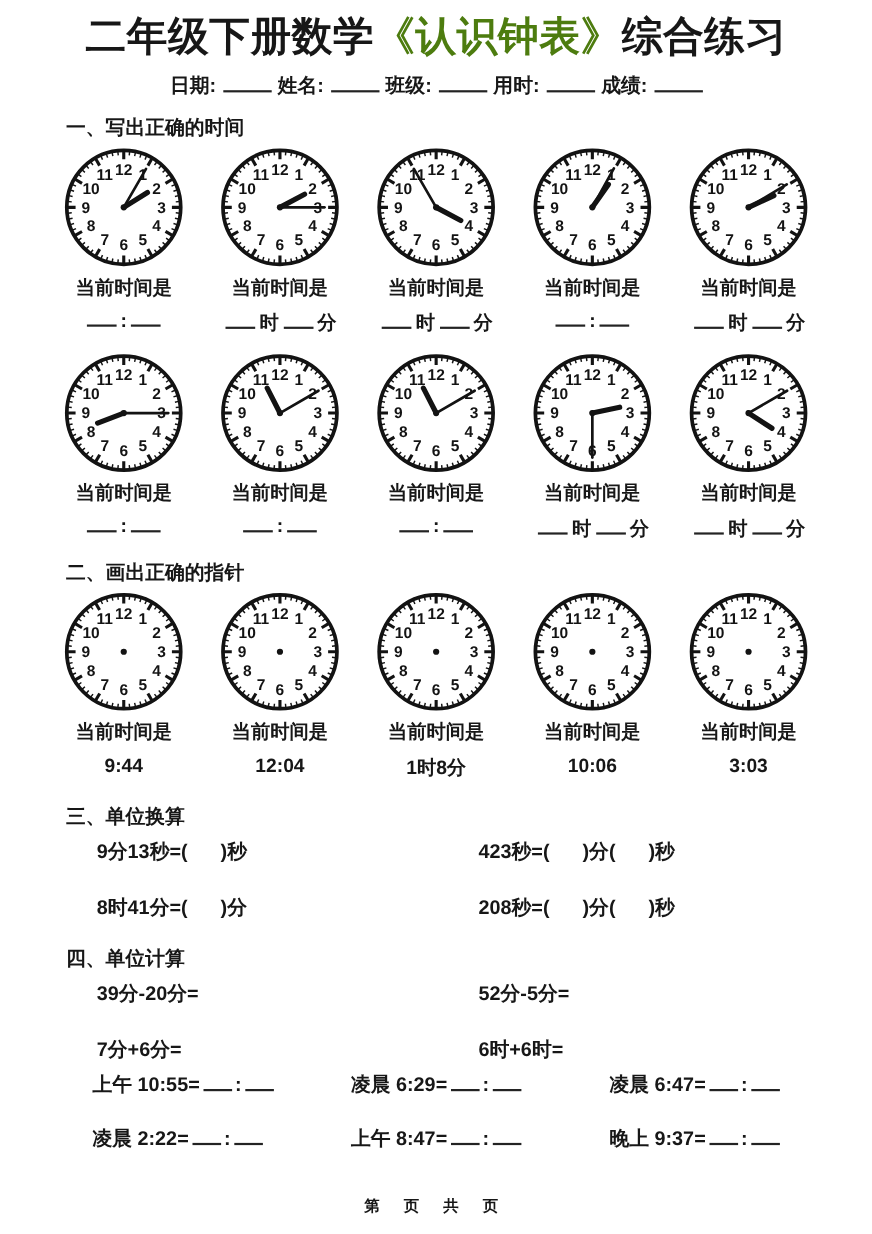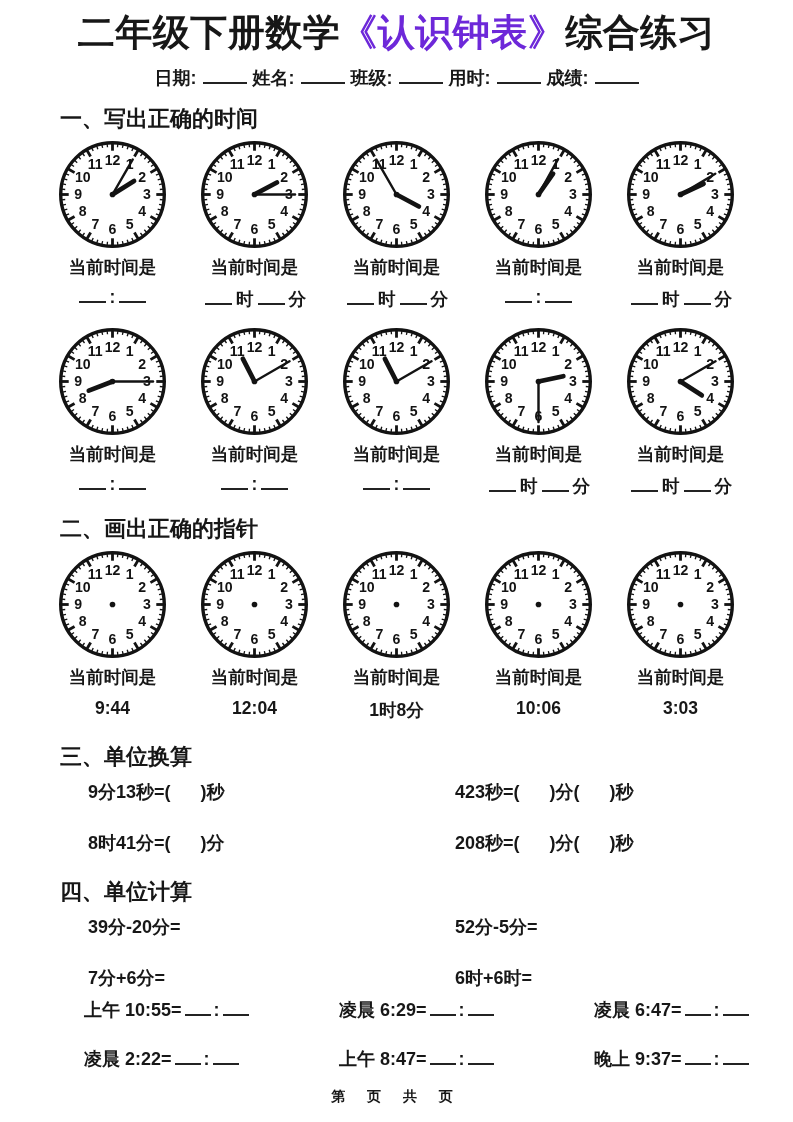--- a/index.html
+++ b/index.html
@@ -3,43 +3,43 @@
 <meta charset="utf-8">
 <style>
   html,body{margin:0;padding:0;background:#e8e8e8;}
   .page{width:793px;height:1122px;background:#ffffff;margin:0 auto;position:relative;overflow:hidden;
         font-family:"Liberation Sans","DejaVu Sans",sans-serif;color:#171717;font-weight:700;}
   .title{text-align:center;padding-top:10px;font-size:37px;font-weight:900;letter-spacing:0.5px;line-height:1.25;}
   .info{text-align:center;margin-top:10px;font-size:18px;}
   .info .field{margin:0 3px;}
   .blank{display:inline-block;border-bottom:2px solid #232323;height:4px;width:30px;margin:0 3px;vertical-align:baseline;}
   .info .blank{width:44px;}
-  .sec-heading{margin:14px 0 2px 60px;font-size:22px;}
+  .sec-heading{margin:14px 0 2px 60px;font-size:18px;}
   .clock-row{width:700px;margin:4px auto 0;display:flex;justify-content:space-between;}
   .clock-cell{width:132px;text-align:center;}
   svg.clock{width:113px;height:113px;display:block;margin:0 auto;}
   .caption{font-size:17.5px;margin-top:4px;}
   .answer{font-size:17.5px;margin-top:8px;}
   .answer .blank{width:27px;}
   .answer .sep{margin:0 1px;}
   .time-label{font-size:17.5px;margin-top:9px;}
-  .prob-grid{display:grid;padding-left:88px;font-size:18px;white-space:pre;margin-top:8px;gap:20px;}
+  .prob-grid{display:grid;padding-left:88px;font-size:18px;white-space:pre;margin-top:8px;}
   .grid-2{grid-template-columns:347px 1fr;row-gap:27px;}
   .grid-3{grid-template-columns:235px 235px 1fr;row-gap:25px;padding-left:84px !important;}
   .grid-3 .blank{width:26px;}
   .row2-gap{margin-top:14px;}
   .footer{position:absolute;bottom:16px;left:0;width:100%;text-align:center;font-size:14px;letter-spacing:9px;font-weight:700;margin-top:44px;}
 </style>
 </head>
 <body>
 
 <div class="page">
 
   <h1 class="title" style="margin:0;">
-    <span>二年级下册数学</span><span style="color: #6d28d9;">《认识钟表》</span><span>综合练习</span>
+    <span>二年级下册数学</span><span style="color: #4d7c0f;">《认识钟表》</span><span>综合练习</span>
   </h1>
 
   <div class="info" id="info-line"><span class="field">日期:</span><span class="blank info-blank"></span><span class="field">姓名:</span><span class="blank info-blank"></span><span class="field">班级:</span><span class="blank info-blank"></span><span class="field">用时:</span><span class="blank info-blank"></span><span class="field">成绩:</span><span class="blank info-blank"></span></div>
 
   <div>
     <div class="sec-heading">一、写出正确的时间</div>
     <div id="s1-rows">
         <div class="clock-row">
           <div class="clock-cell">
             <svg viewBox="0 0 120 120" class="clock">

